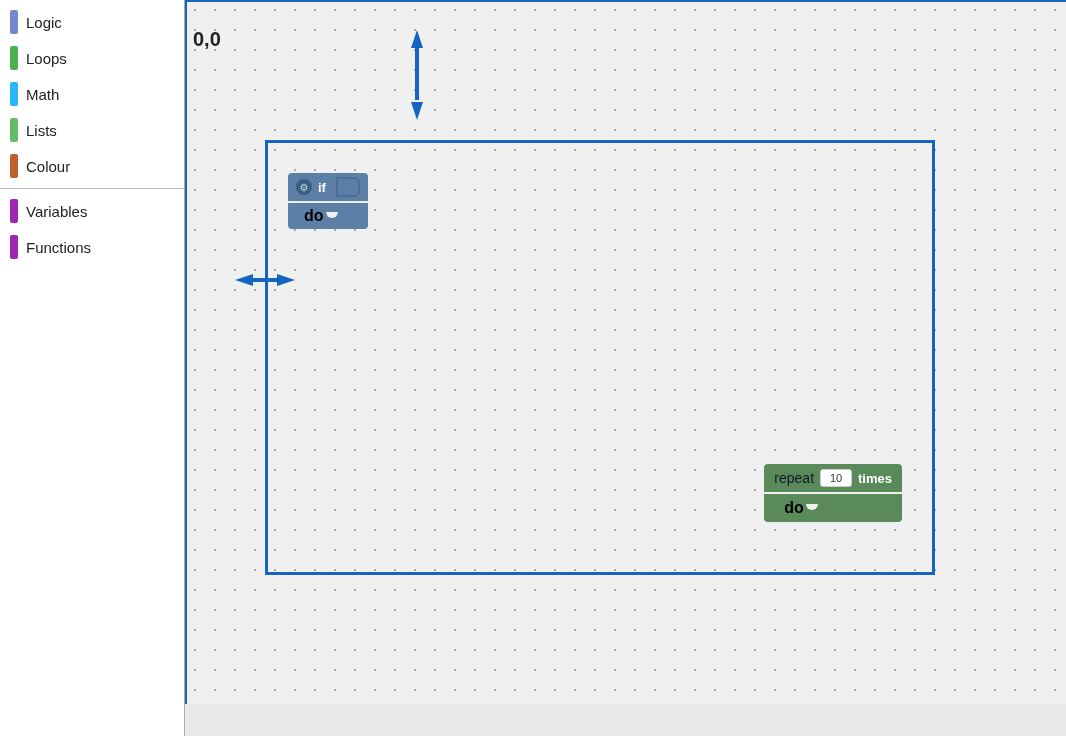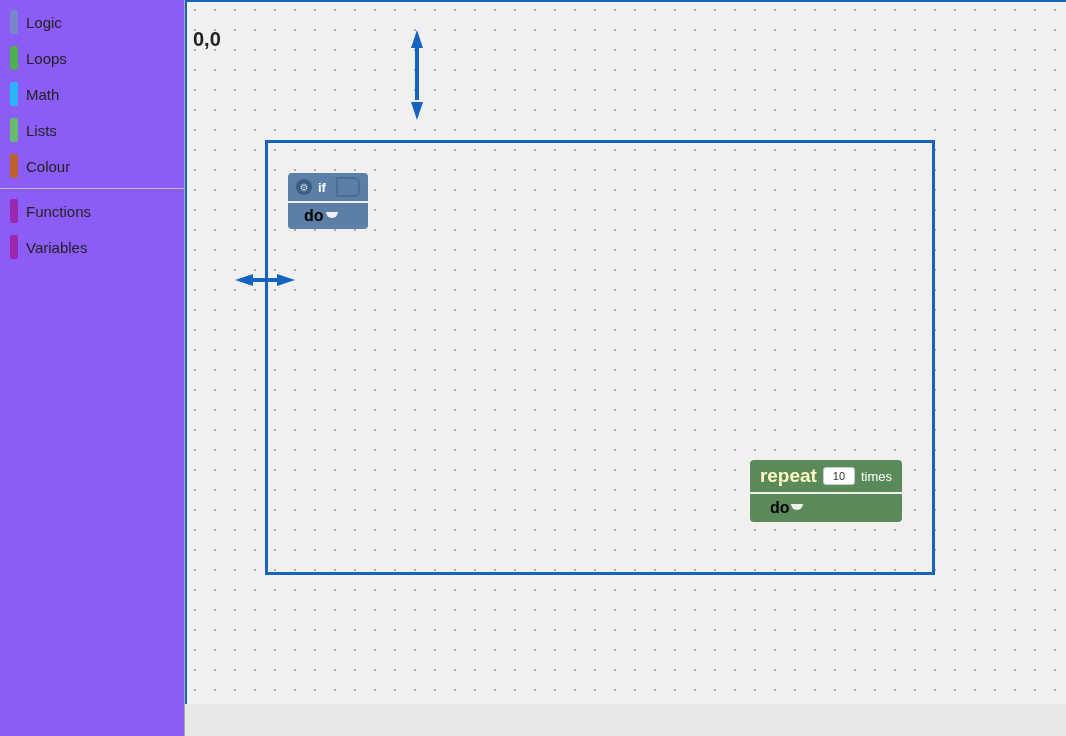--- a/index.html
+++ b/index.html
@@ -10,21 +10,21 @@
       display: flex;
       font-family: Arial, sans-serif;
       background: #e8e8e8;
     }
 
     
     #sidebar {
       width: 185px;
       min-width: 185px;
       height: 736px;
-      background: #8b5cf6;
+      background: #ffffff;
       border-right: 1px solid #aaa;
       display: flex;
       flex-direction: column;
       padding-top: 4px;
       z-index: 10;
     }
 
     .sidebar-item {
       display: flex;
       align-items: center;
@@ -172,40 +172,40 @@
     .repeat-top-row {
       display: flex;
       align-items: center;
       background: #5a8a5a;
       border-radius: 4px 4px 0 0;
       padding: 5px 10px;
       gap: 6px;
     }
 
     .repeat-label {
-      color: #fef9c3;
-      font-size: 19px;
-      font-weight: bold;
+      color: #0f172a;
+      font-size: 14px;
+      font-weight: normal;
     }
 
     .repeat-input-box {
       background: white;
       border: 1px solid #ccc;
       border-radius: 3px;
       padding: 2px 8px;
       font-size: 11px;
       min-width: 32px;
       text-align: center;
       color: #333;
     }
 
     .times-label {
       color: white;
       font-size: 13px;
-      font-weight: normal;
+      font-weight: bold;
     }
 
     .repeat-do-row {
       display: flex;
       align-items: center;
       background: #5a8a5a;
       border-radius: 0 0 4px 4px;
       padding: 5px 10px 5px 20px;
       margin-top: 2px;
     }
@@ -273,25 +273,25 @@
     <div class="sidebar-color-bar" style="background:#66bb6a;"></div>
     <span>Lists</span>
   </div>
   <div class="sidebar-item">
     <div class="sidebar-color-bar" style="background:#bf6030;"></div>
     <span>Colour</span>
   </div>
   <div class="sidebar-divider"></div>
   <div class="sidebar-item">
     <div class="sidebar-color-bar" style="background:#9c27b0;"></div>
+    <span>Variables</span>
+  </div>
+  <div class="sidebar-item">
+    <div class="sidebar-color-bar" style="background:#9c27b0;"></div>
     <span>Functions</span>
-  </div>
-  <div class="sidebar-item">
-    <div class="sidebar-color-bar" style="background:#9c27b0;"></div>
-    <span>Variables</span>
   </div>
 </div>
 
 <div id="workspace">
 
   <div class="axis-line-horizontal"></div>
 
   <div class="axis-line-vertical"></div>
 
   <div class="coord-label">0,0</div>

